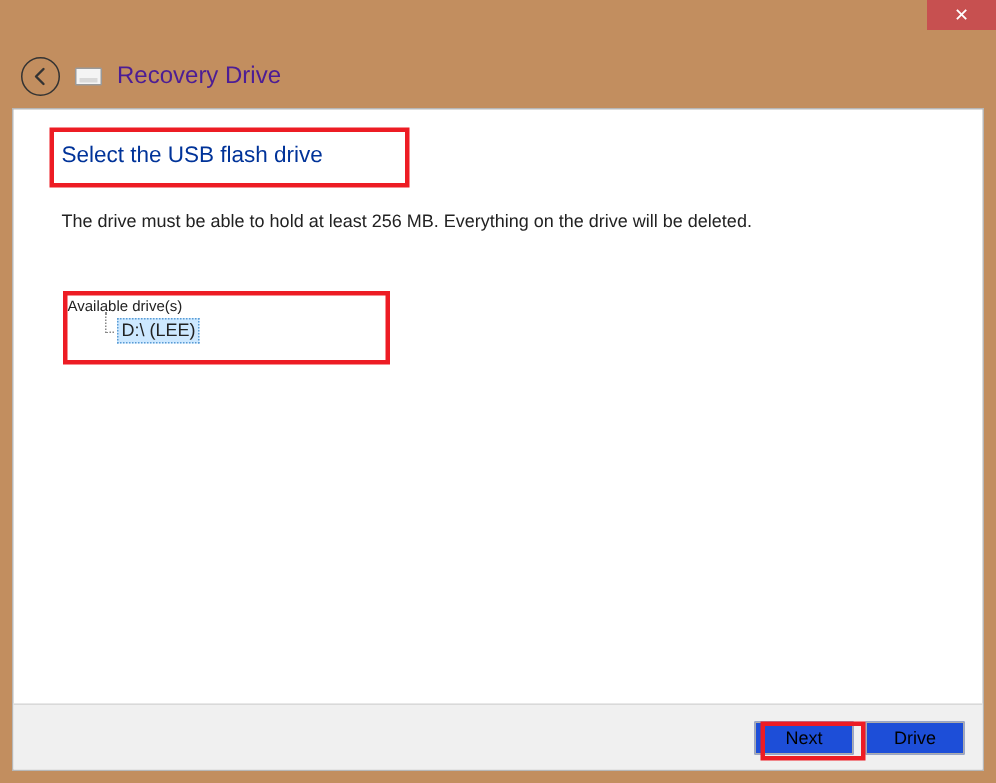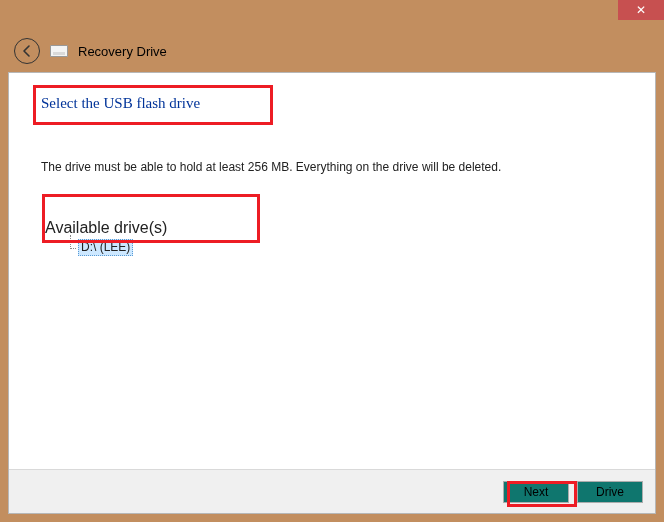--- a/index.html
+++ b/index.html
@@ -59,54 +59,53 @@
       position: relative;
     }
     .drive-mini-icon::after {
       content: "";
       position: absolute;
       left: 2px; right: 2px; bottom: 1px;
       height: 3px;
       background: #d9d9d9;
     }
     .header-title {
-      color: #000000;
-      font-size: 13px;
+      color: #4c1d95;
+      font-size: 16px;
     }
     .client {
       position: absolute;
       left: 8px;
       right: 8px;
       top: 72px;
       bottom: 8px;
       background: #fff;
       border: 1px solid #b7b7b7;
     }
     .content {
       padding: 18px 32px 0 32px;
     }
     .page-heading {
       color: #003399;
       font-size: 15px;
       font-weight: normal;
       padding: 4px 0;
-      font-family: Liberation Serif, serif;
     }
     .description {
       color: #222;
       font-size: 12px;
-      margin-top: 44px;
+      margin-top: 24px;
     }
     .drive-section {
       margin-top: 42px;
       padding: 3px 4px 3px 4px;
       width: 212px;
     }
     .drive-section-label {
-      font-size: 16px;
+      font-size: 10px;
       color: #222;
     }
     .tree-item {
       margin-top: 2px;
       padding-left: 12px;
       position: relative;
       margin-left: 21px;
     }
     .tree-connector {
       position: absolute;
@@ -134,21 +133,21 @@
       border-top: 1px solid #d9d9d9;
       display: flex;
       justify-content: flex-end;
       align-items: center;
       padding-right: 12px;
       gap: 8px;
     }
     .win-button {
       min-width: 66px;
       height: 22px;
-      background: #0f766e;
+      background: #1d4ed8;
       border: 1px solid #acacac;
       font-size: 12px;
       line-height: 20px;
       text-align: center;
       cursor: pointer;
       font-family: inherit;
     }
 
     
     .annot {

